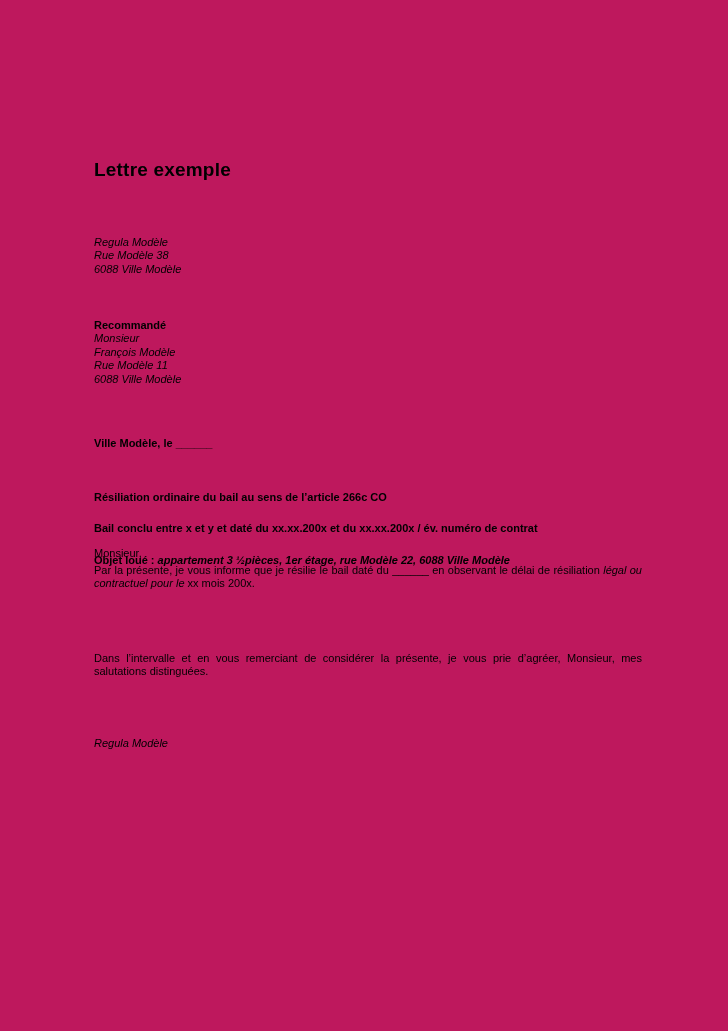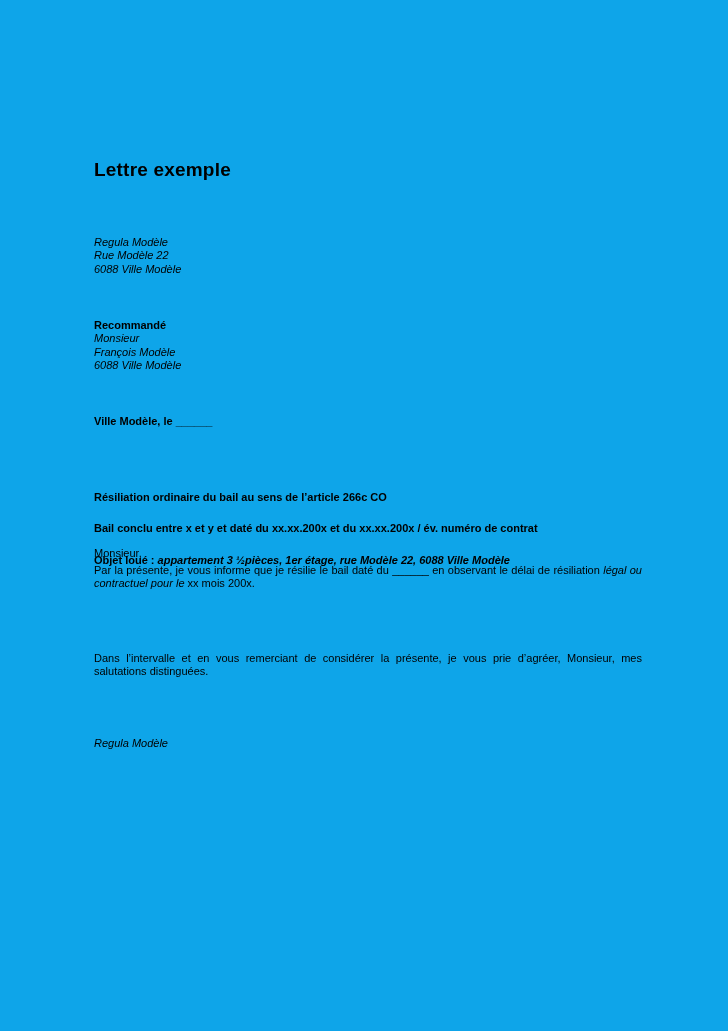--- a/index.html
+++ b/index.html
@@ -4,21 +4,21 @@
 <style>
   html, body {
     margin: 0;
     padding: 0;
     background: #ffffff;
   }
   .page {
     position: relative;
     width: 728px;
     height: 1031px;
-    background: #0ea5e9;
+    background: #be185d;
     color: #000000;
     font-family: "Liberation Sans", sans-serif;
     font-size: 11px;
     line-height: 13.4px;
     overflow: hidden;
   }
   .block {
     position: absolute;
     left: 94px;
     width: 548px;
@@ -31,45 +31,46 @@
     letter-spacing: 0.2px;
   }
   .bold   { font-weight: bold; margin-top: 18px; }
   .italic { font-style: italic; }
   .justify { text-align: justify; }
   .line { display: block; }
 
   #title      { top: 159px; }
   #sender     { top: 236px; }
   #recipient  { top: 301px; }
-  #dateline   { top: 397px; }
+  #dateline   { top: 419px; }
   #subject    { top: 473px; }
   #salutation { top: 537px; margin-top: 10px; }
   #para1      { top: 564px; }
   #para2      { top: 604px; }
   #para3      { top: 652px; }
   #signature  { top: 737px; }
 </style>
 </head>
 <body>
 
 <div class="page">
 
   <h1 id="title" class="block title">Lettre exemple</h1>
 
   <div id="sender" class="block italic">
     <span class="line">Regula Modèle</span>
-    <span class="line">Rue Modèle 22</span>
+    <span class="line">Rue Modèle 38</span>
     <span class="line">6088 Ville Modèle</span>
   </div>
 
   <div id="recipient" class="block">
     <span class="line bold">Recommandé</span>
     <span class="line italic">Monsieur</span>
     <span class="line italic">François Modèle</span>
+    <span class="line italic">Rue Modèle 11</span>
     <span class="line italic">6088 Ville Modèle</span>
   </div>
 
   <div id="dateline" class="block bold">Ville Modèle, le ______</div>
 
   <div id="subject" class="block">
     <span class="line bold">Résiliation ordinaire du bail au sens de l’article 266c CO</span>
     <span class="line bold">Bail conclu entre x et y et daté du xx.xx.200x et du xx.xx.200x / év. numéro de contrat</span>
     <span class="line bold"><span>Objet loué :</span> <span class="italic">appartement 3 ½pièces, 1er étage, rue Modèle 22, 6088 Ville Modèle</span></span>
   </div>

